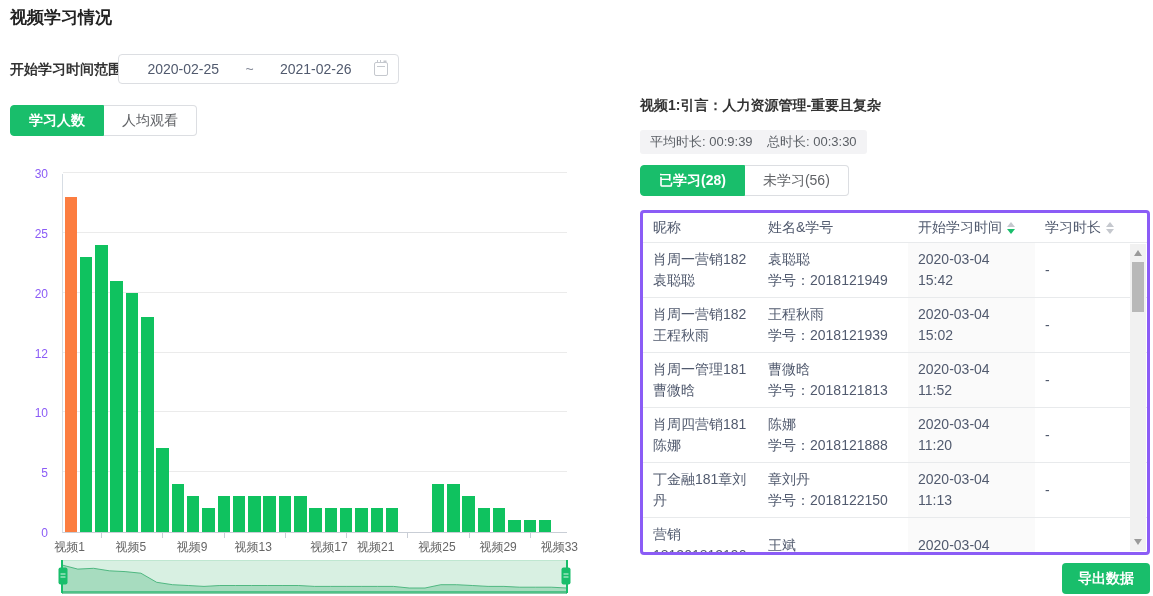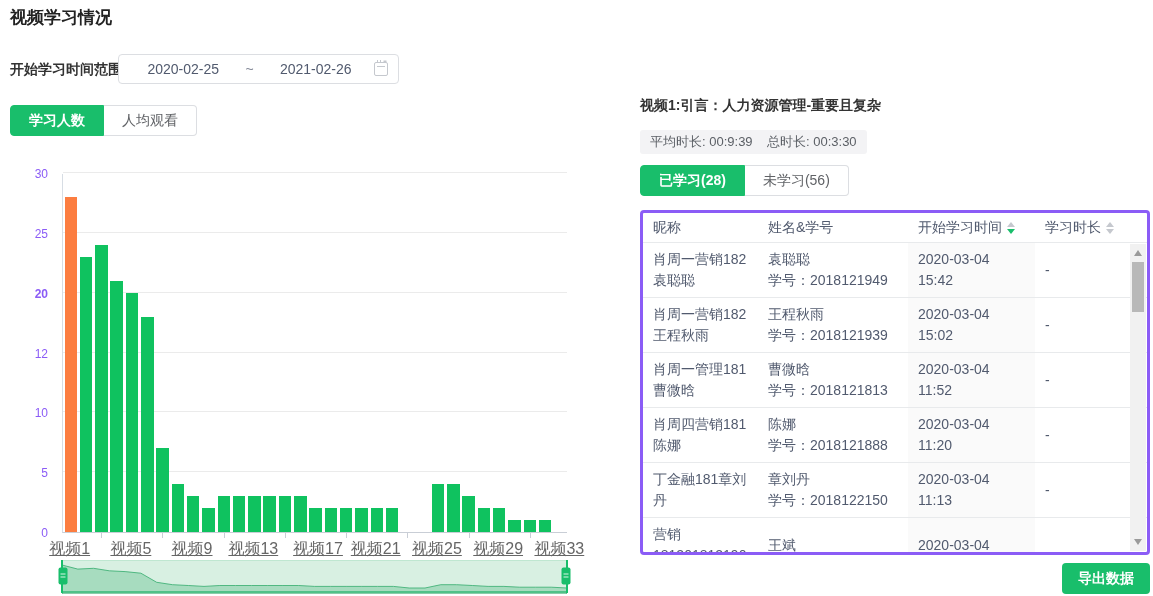--- a/index.html
+++ b/index.html
@@ -36,21 +36,21 @@
 
   
   .ylabels { left:14px; top:174px; width:40px; height:359px; }
   .ylabel { position:absolute; right:6px; font-size:12px; color:#8b5cf6; transform:translateY(7px); }
   .plot { left:62px; top:174px; width:505px; height:359px;
     border-left:1px solid #d7dde4; border-bottom:1px solid #c9ced6; }
   .gridline { position:absolute; left:0; width:100%; height:1px; background:#ebebeb; }
   .bar { position:absolute; bottom:0; }
   .xtick { position:absolute; width:1px; height:5px; background:#c9ced6; top:359px; }
   .xlabels { left:62px; top:539px; width:505px; height:16px; }
-  .xlabel { position:absolute; font-size:16px; color:#666; transform:translateX(-50%); white-space:nowrap;text-decoration:underline; }
+  .xlabel { position:absolute; font-size:12px; color:#666; transform:translateX(-50%); white-space:nowrap; }
 
   
   .dzoom { left:62px; top:560px; width:505px; height:33px; background:#d8f0e2;
     border-top:1px solid #bfe7d1; border-bottom:2px solid #46c385; }
   .dzoom svg { position:absolute; left:0; top:0; }
   .dz-line { position:absolute; top:-1px; bottom:-2px; width:2px; background:#19be6b; }
   .dz-handle { position:absolute; top:50%; width:9px; height:17px; transform:translate(-50%,-50%);
     background:#19be6b; border-radius:2px; }
   .dz-handle:before { content:""; position:absolute; left:2px; right:2px; top:6px; height:1px; background:#d9f5e6; box-shadow:0 3px 0 #d9f5e6; }
 
@@ -101,21 +101,21 @@
   <div class="abs tab-grp chart-tabs">
     <div class="tab active first">学习人数</div>
     <div class="tab idle last">人均观看</div>
   </div>
 
   <div class="abs ylabels">
       <span class="ylabel" style="bottom: 0px;">0</span>
       <span class="ylabel" style="bottom: 59.8333px;">5</span>
       <span class="ylabel" style="bottom: 119.667px;">10</span>
       <span class="ylabel" style="bottom: 179.5px;">12</span>
-      <span class="ylabel" style="bottom: 239.333px; font-weight: bold;">20</span>
+      <span class="ylabel" style="bottom: 239.333px;">20</span>
       <span class="ylabel" style="bottom: 299.167px;">25</span>
       <span class="ylabel" style="bottom: 359px;">30</span>
     </div>
   <div class="abs plot">
       <div class="gridline" style="bottom: 59.8333px;"></div>
       <div class="gridline" style="bottom: 119.667px;"></div>
       <div class="gridline" style="bottom: 179.5px;"></div>
       <div class="gridline" style="bottom: 239.333px;"></div>
       <div class="gridline" style="bottom: 299.167px;"></div>
       <div class="gridline" style="bottom: 359px;"></div>
@@ -156,21 +156,21 @@
       <div class="xtick" style="left: 283.106px;"></div>
       <div class="xtick" style="left: 344.318px;"></div>
       <div class="xtick" style="left: 405.53px;"></div>
       <div class="xtick" style="left: 466.742px;"></div>
     </div>
   <div class="abs xlabels">
       <span class="xlabel" style="left: 7.65152px;">视频1</span>
       <span class="xlabel" style="left: 68.8636px;">视频5</span>
       <span class="xlabel" style="left: 130.076px;">视频9</span>
       <span class="xlabel" style="left: 191.288px;">视频13</span>
-      <span class="xlabel" style="left: 256px; text-align: right;">视频17</span>
+      <span class="xlabel" style="left: 267px; text-align: right;">视频17</span>
       <span class="xlabel" style="left: 313.712px;">视频21</span>
       <span class="xlabel" style="left: 374.924px;">视频25</span>
       <span class="xlabel" style="left: 436.136px;">视频29</span>
       <span class="xlabel" style="left: 497.348px;">视频33</span>
     </div>
 
   <div class="abs dzoom">
     <svg width="505" height="33">
         <path d="M0,33 L0.0,4.0 L15.8,8.1 L31.6,7.3 L47.3,9.8 L63.1,10.6 L78.9,12.2 L94.7,21.3 L110.5,23.7 L126.3,24.5 L142.0,25.4 L157.8,24.5 L173.6,24.5 L189.4,24.5 L205.2,24.5 L220.9,24.5 L236.7,24.5 L252.5,25.4 L268.3,25.4 L284.1,25.4 L299.8,25.4 L315.6,25.4 L331.4,25.4 L347.2,27.0 L363.0,27.0 L378.8,23.7 L394.5,23.7 L410.3,24.5 L426.1,25.4 L441.9,25.4 L457.7,26.2 L473.4,26.2 L489.2,26.2 L505.0,27.0 L505,33 Z" fill="rgba(95,190,140,0.40)" stroke="rgba(60,175,115,0.85)" stroke-width="1"></path>
       </svg>

